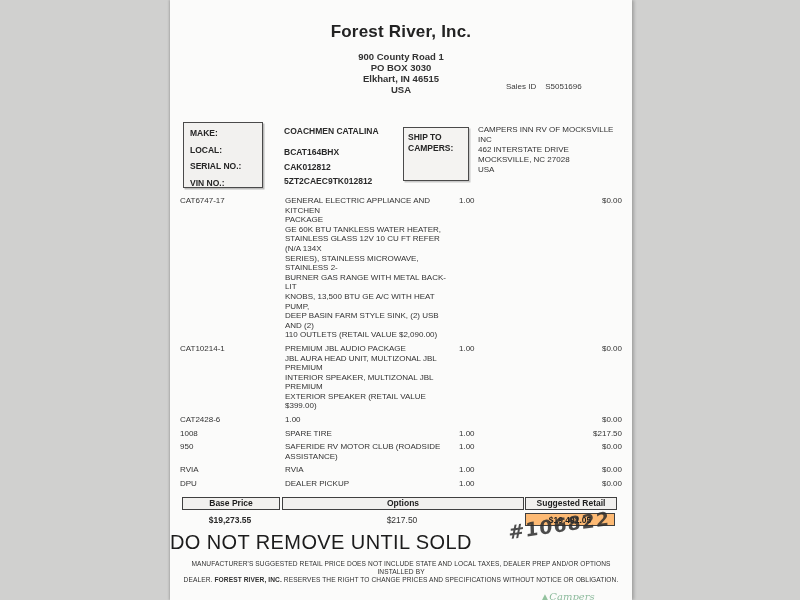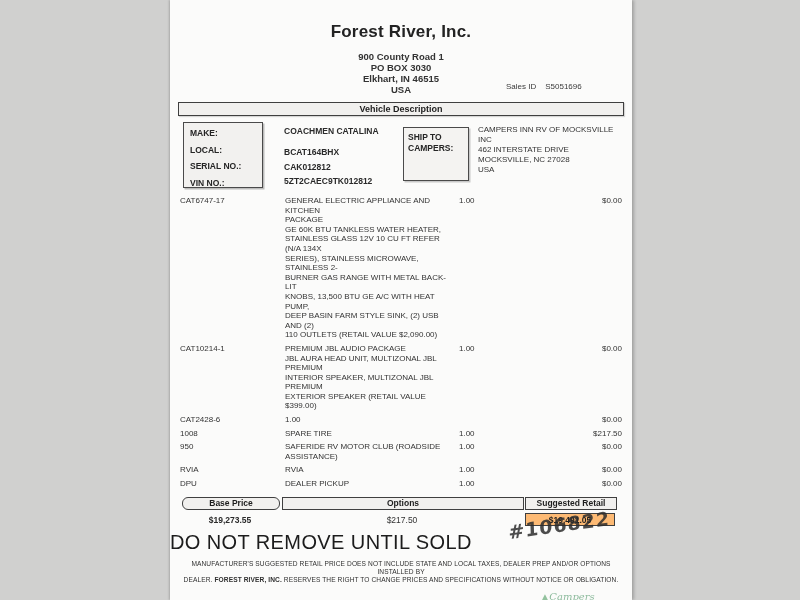--- a/index.html
+++ b/index.html
@@ -56,21 +56,21 @@
   .item .q{flex:0 0 42px;}
   .item .p{flex:1;text-align:right;}
   
   .totals{top:497px;left:10px;width:446px;}
   .trow{position:relative;height:13px;}
   .tcell{
     position:absolute;top:0;height:11px;
     border:1.2px solid #3f3f3f;background:#f1f0ee;
     text-align:center;font-size:8.5px;font-weight:bold;line-height:11px;color:#1e1e1e;
   }
-  .tc1{left:2px;width:96px;border-radius:6px;}
+  .tc1{left:2px;width:96px;}
   .tc2{left:102px;width:240px;}
   .tc3{left:345px;width:90px;}
   .tvals{position:relative;height:18px;margin-top:3px;font-size:8.5px;}
   .tv{position:absolute;top:2px;text-align:center;}
   .tv1{left:2px;width:96px;font-weight:bold;color:#2a2a2a;}
   .tv2{left:102px;width:240px;color:#333;}
   .tv3{
     left:345px;width:90px;top:0;height:13px;
     border:1.4px solid #3f3f3f;font-weight:bold;line-height:13px;color:#1e1e1e;
     box-sizing:border-box;background:#fdba74;
@@ -106,21 +106,20 @@
 
   <div class="abs company">Forest River, Inc.</div>
   <div class="abs addr">900 County Road 1
 PO BOX 3030
 Elkhart, IN 46515
 USA</div>
   <div class="abs salesid">
     <span>Sales ID</span><span class="v">S5051696</span>
   </div>
 
-  <div class="abs vbar">Vehicle Description</div>
 
   <div class="abs makebox">
     <div>MAKE:</div>
     <div>LOCAL:</div>
     <div>SERIAL NO.:</div>
     <div>VIN NO.:</div>
   </div>
   <div class="abs vval" style="top:126px;">COACHMEN CATALINA</div>
   <div class="abs vval" style="top:147px;">BCAT164BHX</div>
   <div class="abs vval" style="top:162px;">CAK012812</div>

